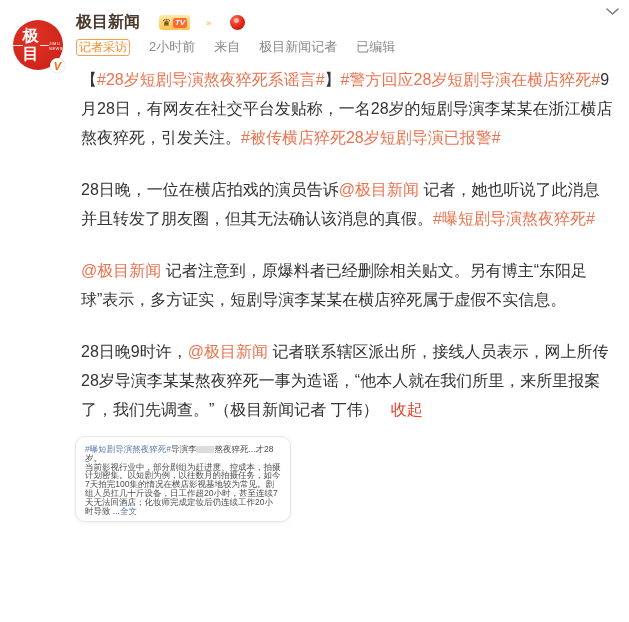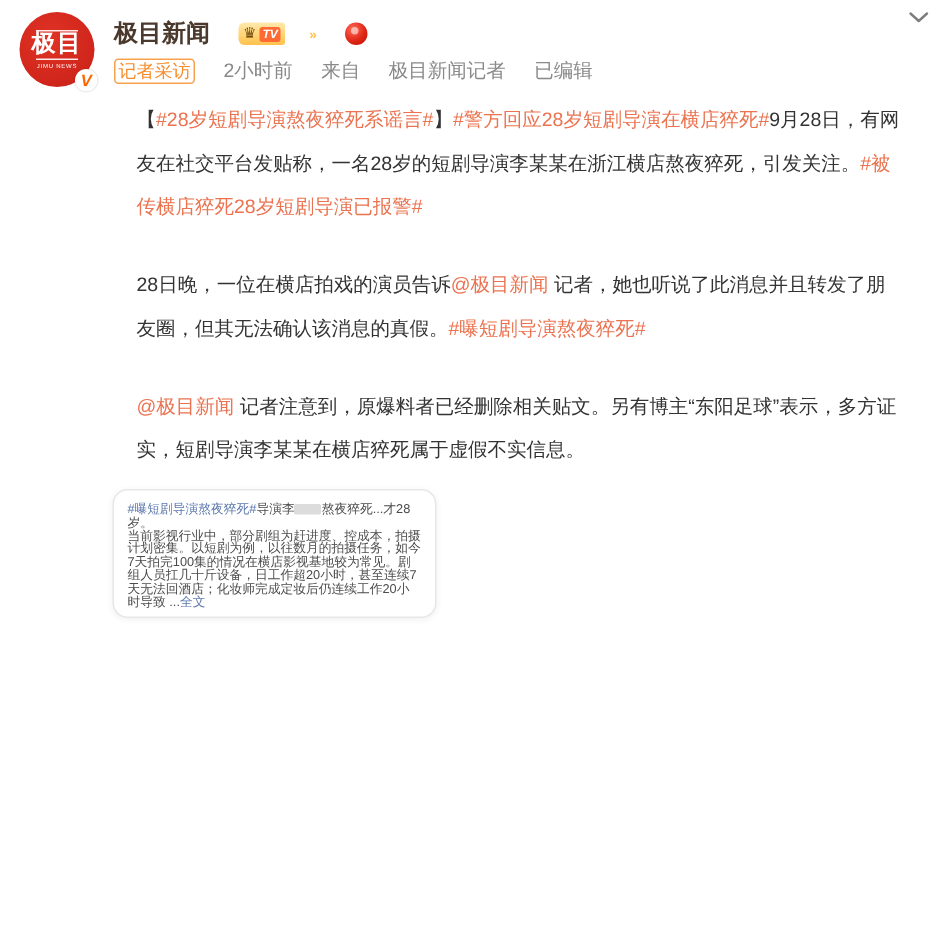--- a/index.html
+++ b/index.html
@@ -6,23 +6,23 @@
   html,body { background:#fff; }
   .page {
     position:relative; width:629px; height:622px; overflow:hidden;
     background:#ffffff;
     font-family:"Liberation Sans","DejaVu Sans",sans-serif;
     color:#333;
   }
   
   .header { position:relative; height:58px; padding:9px 16px 0 13px; }
   .avatar {
-    position:absolute; left:13px; top:8px; width:50px; height:50px;
+    position:absolute; left:13px; top:20px; width:50px; height:50px;
     border-radius:50%; background:radial-gradient(circle at 40% 35%, #e03326, #c91f16);
-    display:flex; flex-direction:column; align-items:center; justify-content:center;
+    display:flex; flex-direction:row; align-items:center; justify-content:center;
   }
   .avatar .rule { width:28px; height:1px; background:#fff; opacity:.9; }
   .avatar .cn { color:#fff; font-weight:bold; font-size:16px; line-height:18px; letter-spacing:1px; }
   .avatar .en { color:#fff; font-size:4px; letter-spacing:.5px; margin-top:1px; }
   .v-badge {
     position:absolute; right:-2px; bottom:-3px; width:15px; height:15px;
     background:#fff; border-radius:50%; display:flex; align-items:center; justify-content:center;
     font-weight:bold; font-style:italic; font-size:11px; color:#f60; box-shadow:0 0 1px rgba(0,0,0,.3);
   }
   .author-block { margin-left:63px; padding-top:3px; }
@@ -48,21 +48,21 @@
     border-radius:50%; background:rgba(255,255,255,.55);
   }
   .meta-row { display:flex; align-items:center; gap:19px; margin-top:5px; font-size:13px; color:#8a8a8a; }
   .tag-badge {
     color:#f78c2a; border:1px solid #f7a14d; border-radius:3px;
     font-size:12px; line-height:15px; padding:0 2px; background:#fff;
   }
   .chevron-down { position:absolute; right:9px; top:7px; cursor:pointer; }
   
   .content { margin:7px 10px 0 75px; }
-  .para { font-size:13px; line-height:29px; color:#333; margin:0 16px 23px; word-break:break-all; }
+  .para { font-size:16px; line-height:29px; color:#333; margin:0 6px 23px; word-break:break-all; }
   .para:last-of-type { margin-bottom:0; }
   .lnk { color:#eb7350; cursor:pointer; }
   .collapse-lnk { color:#e2442c; margin-left:12px; cursor:pointer; }
   
   .qcard {
     margin-top:12px; width:216px; background:#fff;
     border:1px solid #e7e7e7; border-radius:10px;
     box-shadow:0 1px 4px rgba(0,0,0,.06);
     padding:8px 9px 6px;
   }
@@ -109,20 +109,21 @@
 
   <div class="content">
 
     <p class="para"><span>【</span><span class="lnk">#28岁短剧导演熬夜猝死系谣言#</span><span>】</span><span class="lnk">#警方回应28岁短剧导演在横店猝死#</span><span>9月28日，有网友在社交平台发贴称，一名28岁的短剧导演李某某在浙江横店熬夜猝死，引发关注。</span><span class="lnk">#被传横店猝死28岁短剧导演已报警#</span></p>
 
     <p class="para"><span>28日晚，一位在横店拍戏的演员告诉</span><span class="lnk">@极目新闻</span><span> 记者，她也听说了此消息并且转发了朋友圈，但其无法确认该消息的真假。</span><span class="lnk">#曝短剧导演熬夜猝死#</span></p>
 
 
     <p class="para"><span class="lnk">@极目新闻</span><span> 记者注意到，原爆料者已经删除相关贴文。另有博主“东阳足球”表示，多方证实，短剧导演李某某在横店猝死属于虚假不实信息。</span></p>
 
+    <p class="para"><span>28日晚9时许，</span><span class="lnk">@极目新闻</span><span> 记者联系辖区派出所，接线人员表示，网上所传28岁导演李某某熬夜猝死一事为造谣，“他本人就在我们所里，来所里报案了，我们先调查。”（极目新闻记者 丁伟）</span><span class="collapse-lnk">收起</span></p>
 
     <div class="qcard">
       <div class="qtext">
         <span class="qhash">#曝短剧导演熬夜猝死#</span><span>导演李</span><span class="censor"></span><span>熬夜猝死...才28岁。</span><br>
         <span>当前影视行业中，部分剧组为赶进度、控成本，拍摄计划密集。以短剧为例，以往数月的拍摄任务，如今7天拍完100集的情况在横店影视基地较为常见。剧组人员扛几十斤设备，日工作超20小时，甚至连续7天无法回酒店；化妆师完成定妆后仍连续工作20小时导致 ...</span><span class="qfull">全文</span>
       </div>
 
     </div>
 
   </div>

